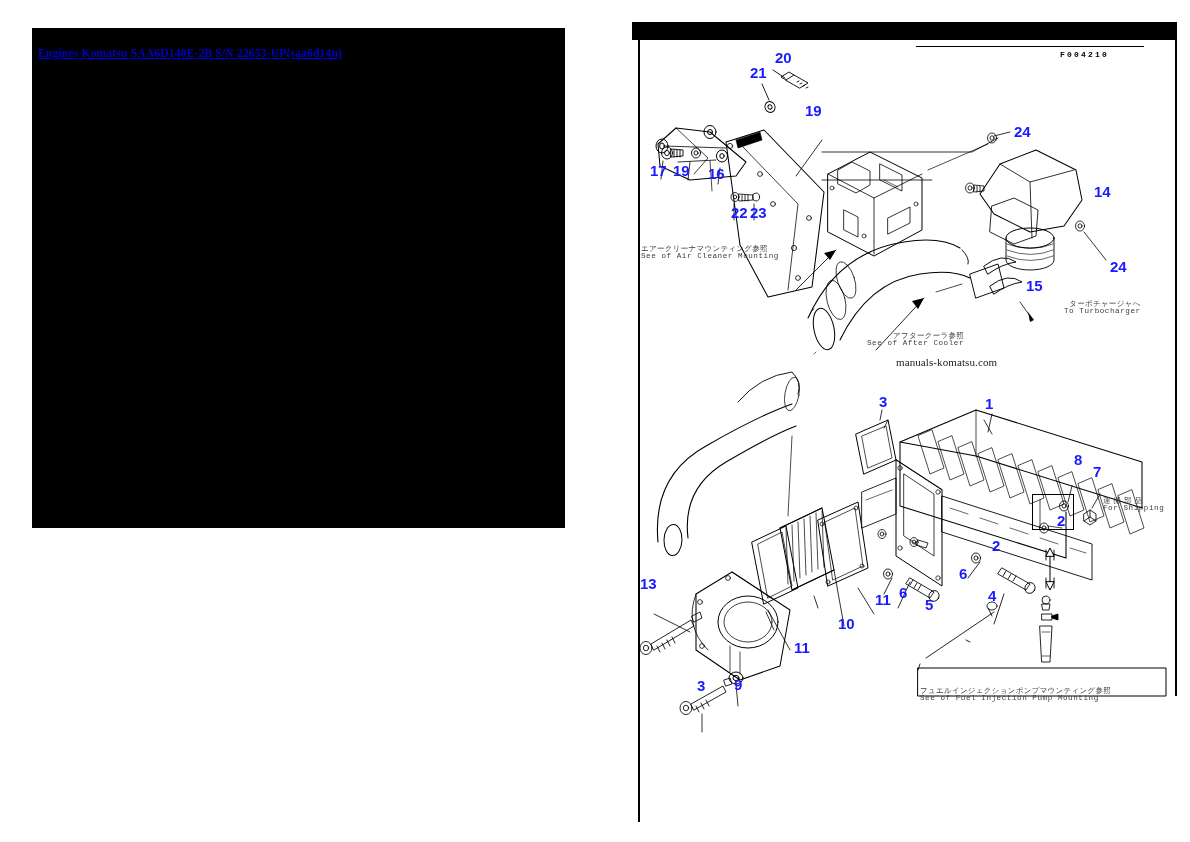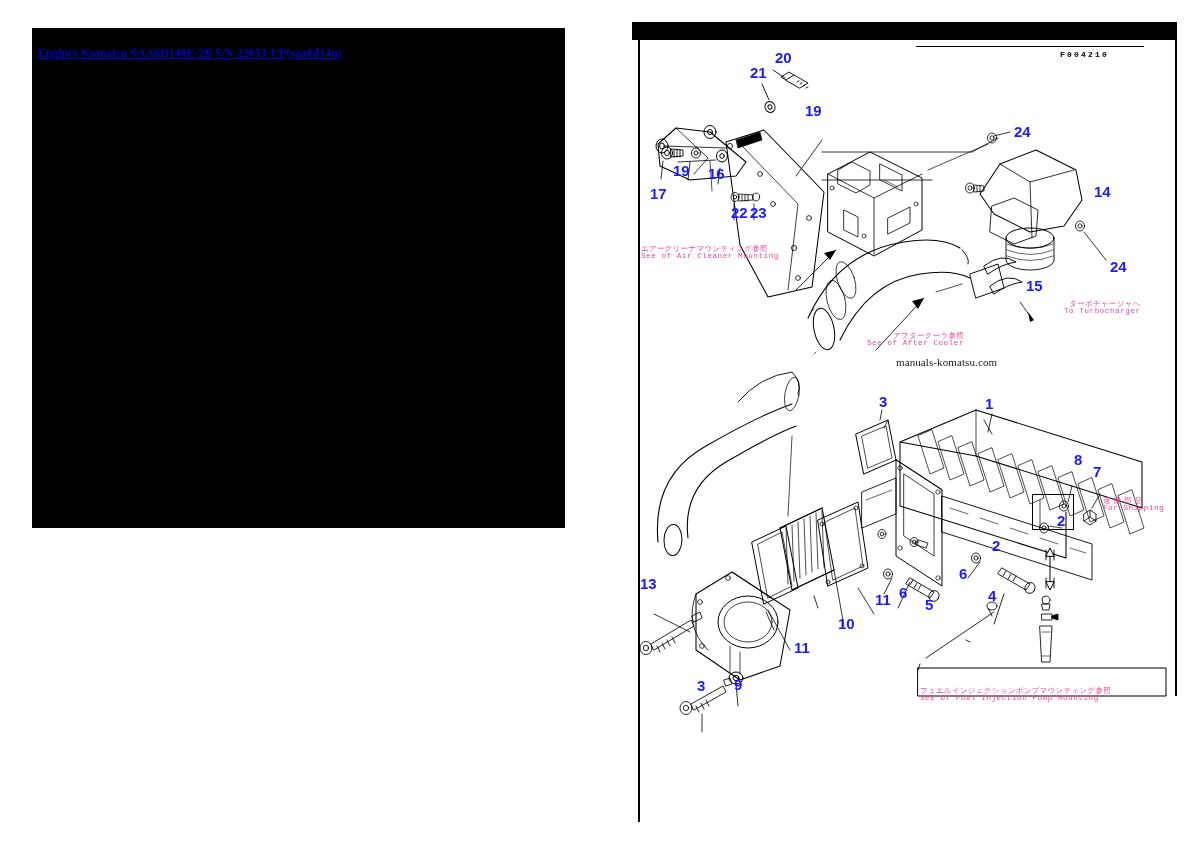--- a/index.html
+++ b/index.html
@@ -24,21 +24,21 @@
   #doc-number{position:absolute;left:428px;top:28px;
               font-family:"Liberation Mono",monospace;font-size:8px;
               font-weight:bold;letter-spacing:2.2px;color:#000;}
   #drawing{position:absolute;left:0;top:0;width:558px;height:790px;}
 
   
   .callout{position:absolute;color:#1a1aff;font-family:"Liberation Sans",sans-serif;
            font-size:15px;font-weight:bold;line-height:1;white-space:nowrap;}
 
   
-  .note{position:absolute;color:#ec4899;white-space:nowrap;line-height:1.05;}
+  .note{position:absolute;color:#404040;white-space:nowrap;line-height:1.05;}
   .note .jp{font-family:"DejaVu Sans",sans-serif;font-size:7.5px;display:block;
             letter-spacing:.3px;}
   .note .en{font-family:"Liberation Mono",monospace;font-size:7.6px;display:block;
             letter-spacing:.55px;}
   .note.ctr{text-align:right;}
 
   #watermark{position:absolute;left:896px;top:356px;color:#1a1a1a;
              font-family:"Liberation Serif",serif;font-size:11px;
              letter-spacing:.1px;white-space:nowrap;}
   #ship-box{position:absolute;left:1032px;top:494px;width:40px;height:34px;
@@ -355,21 +355,21 @@
 
 </div>
 
 <div id="ship-box"></div>
 <div id="watermark">manuals-komatsu.com</div>
 
 <div id="callout-layer">
     <div class="callout" style="left: 775px; top: 50px; color: rgb(26, 26, 255);">20</div>
     <div class="callout" style="left: 750px; top: 65px; color: rgb(26, 26, 255);">21</div>
     <div class="callout" style="left: 805px; top: 103px; color: rgb(26, 26, 255);">19</div>
-    <div class="callout" style="left: 650px; top: 163px; color: rgb(26, 26, 255); margin-top: 23px;">17</div>
+    <div class="callout" style="left: 650px; top: 163px; color: rgb(26, 26, 255);">17</div>
     <div class="callout" style="left: 673px; top: 163px; color: rgb(26, 26, 255);">19</div>
     <div class="callout" style="left: 708px; top: 166px; color: rgb(26, 26, 255);">16</div>
     <div class="callout" style="left: 731px; top: 205px; color: rgb(26, 26, 255);">22</div>
     <div class="callout" style="left: 750px; top: 205px; color: rgb(26, 26, 255);">23</div>
     <div class="callout" style="left: 1014px; top: 124px; color: rgb(26, 26, 255);">24</div>
     <div class="callout" style="left: 1094px; top: 184px; color: rgb(26, 26, 255); text-align: right;">14</div>
     <div class="callout" style="left: 1110px; top: 259px; color: rgb(26, 26, 255);">24</div>
     <div class="callout" style="left: 1026px; top: 278px; color: rgb(26, 26, 255);">15</div>
     <div class="callout" style="left: 879px; top: 394px; color: rgb(26, 26, 255);">3</div>
     <div class="callout" style="left: 985px; top: 396px; color: rgb(26, 26, 255);">1</div>

